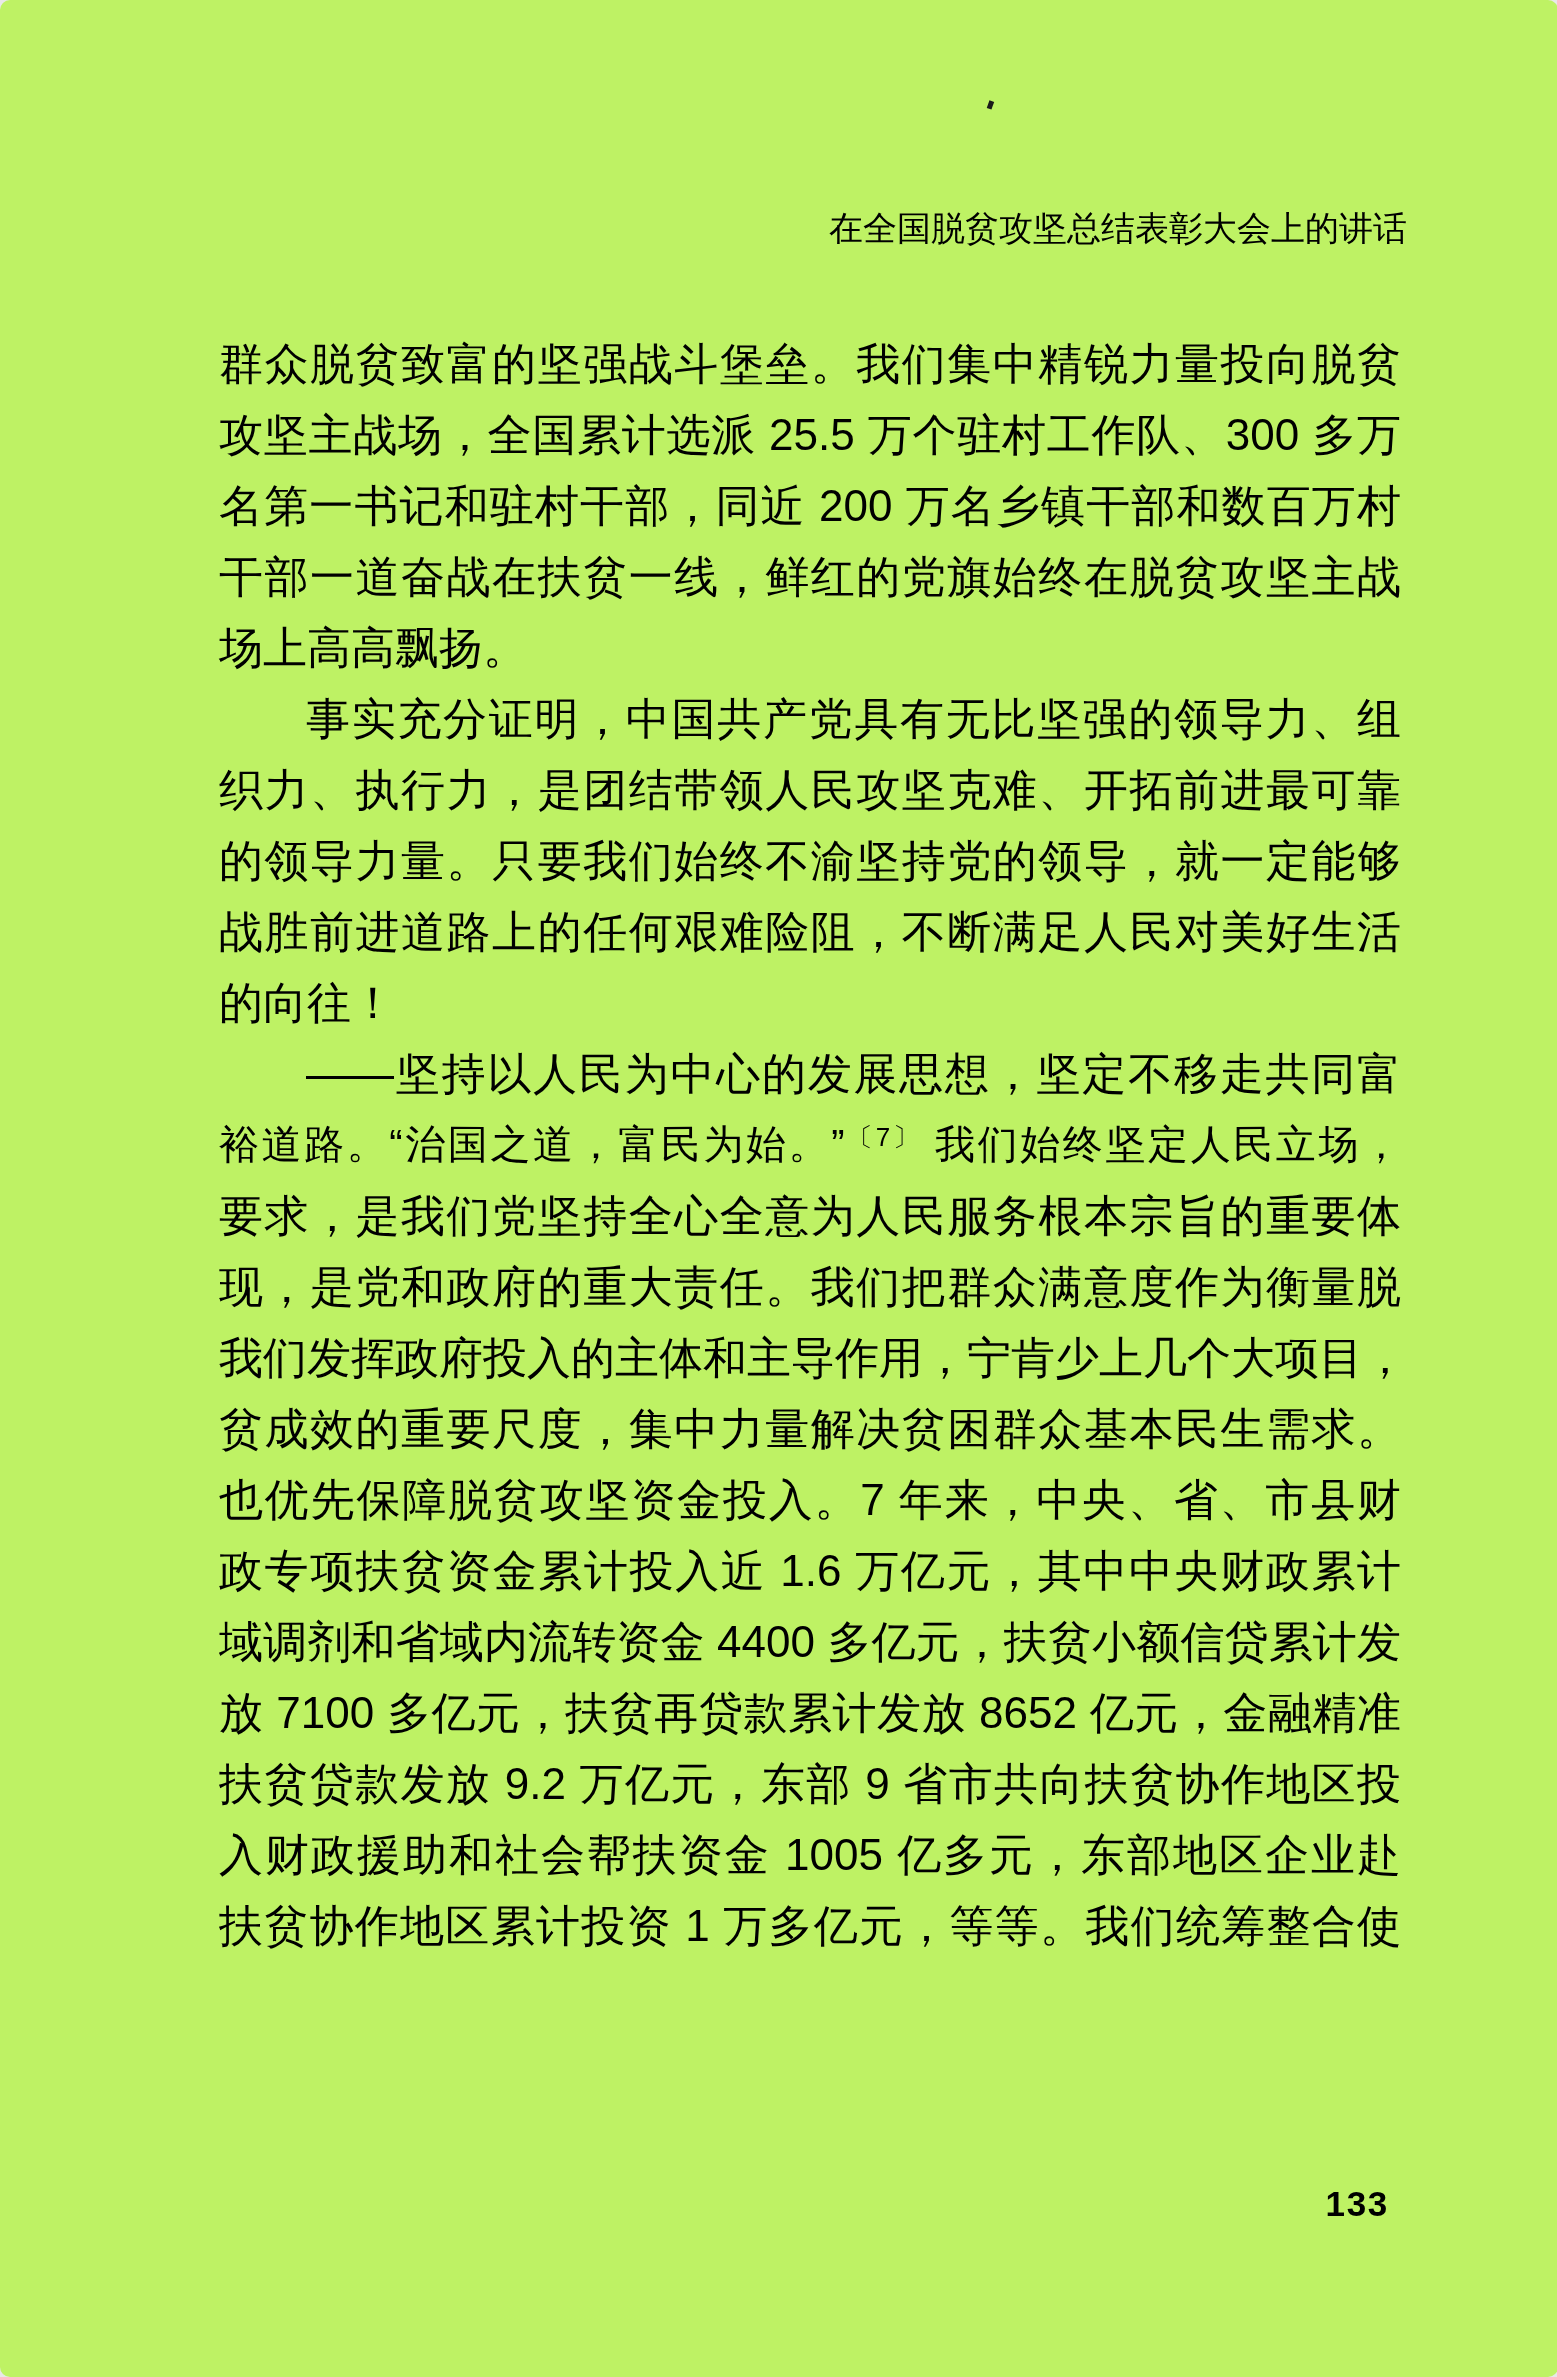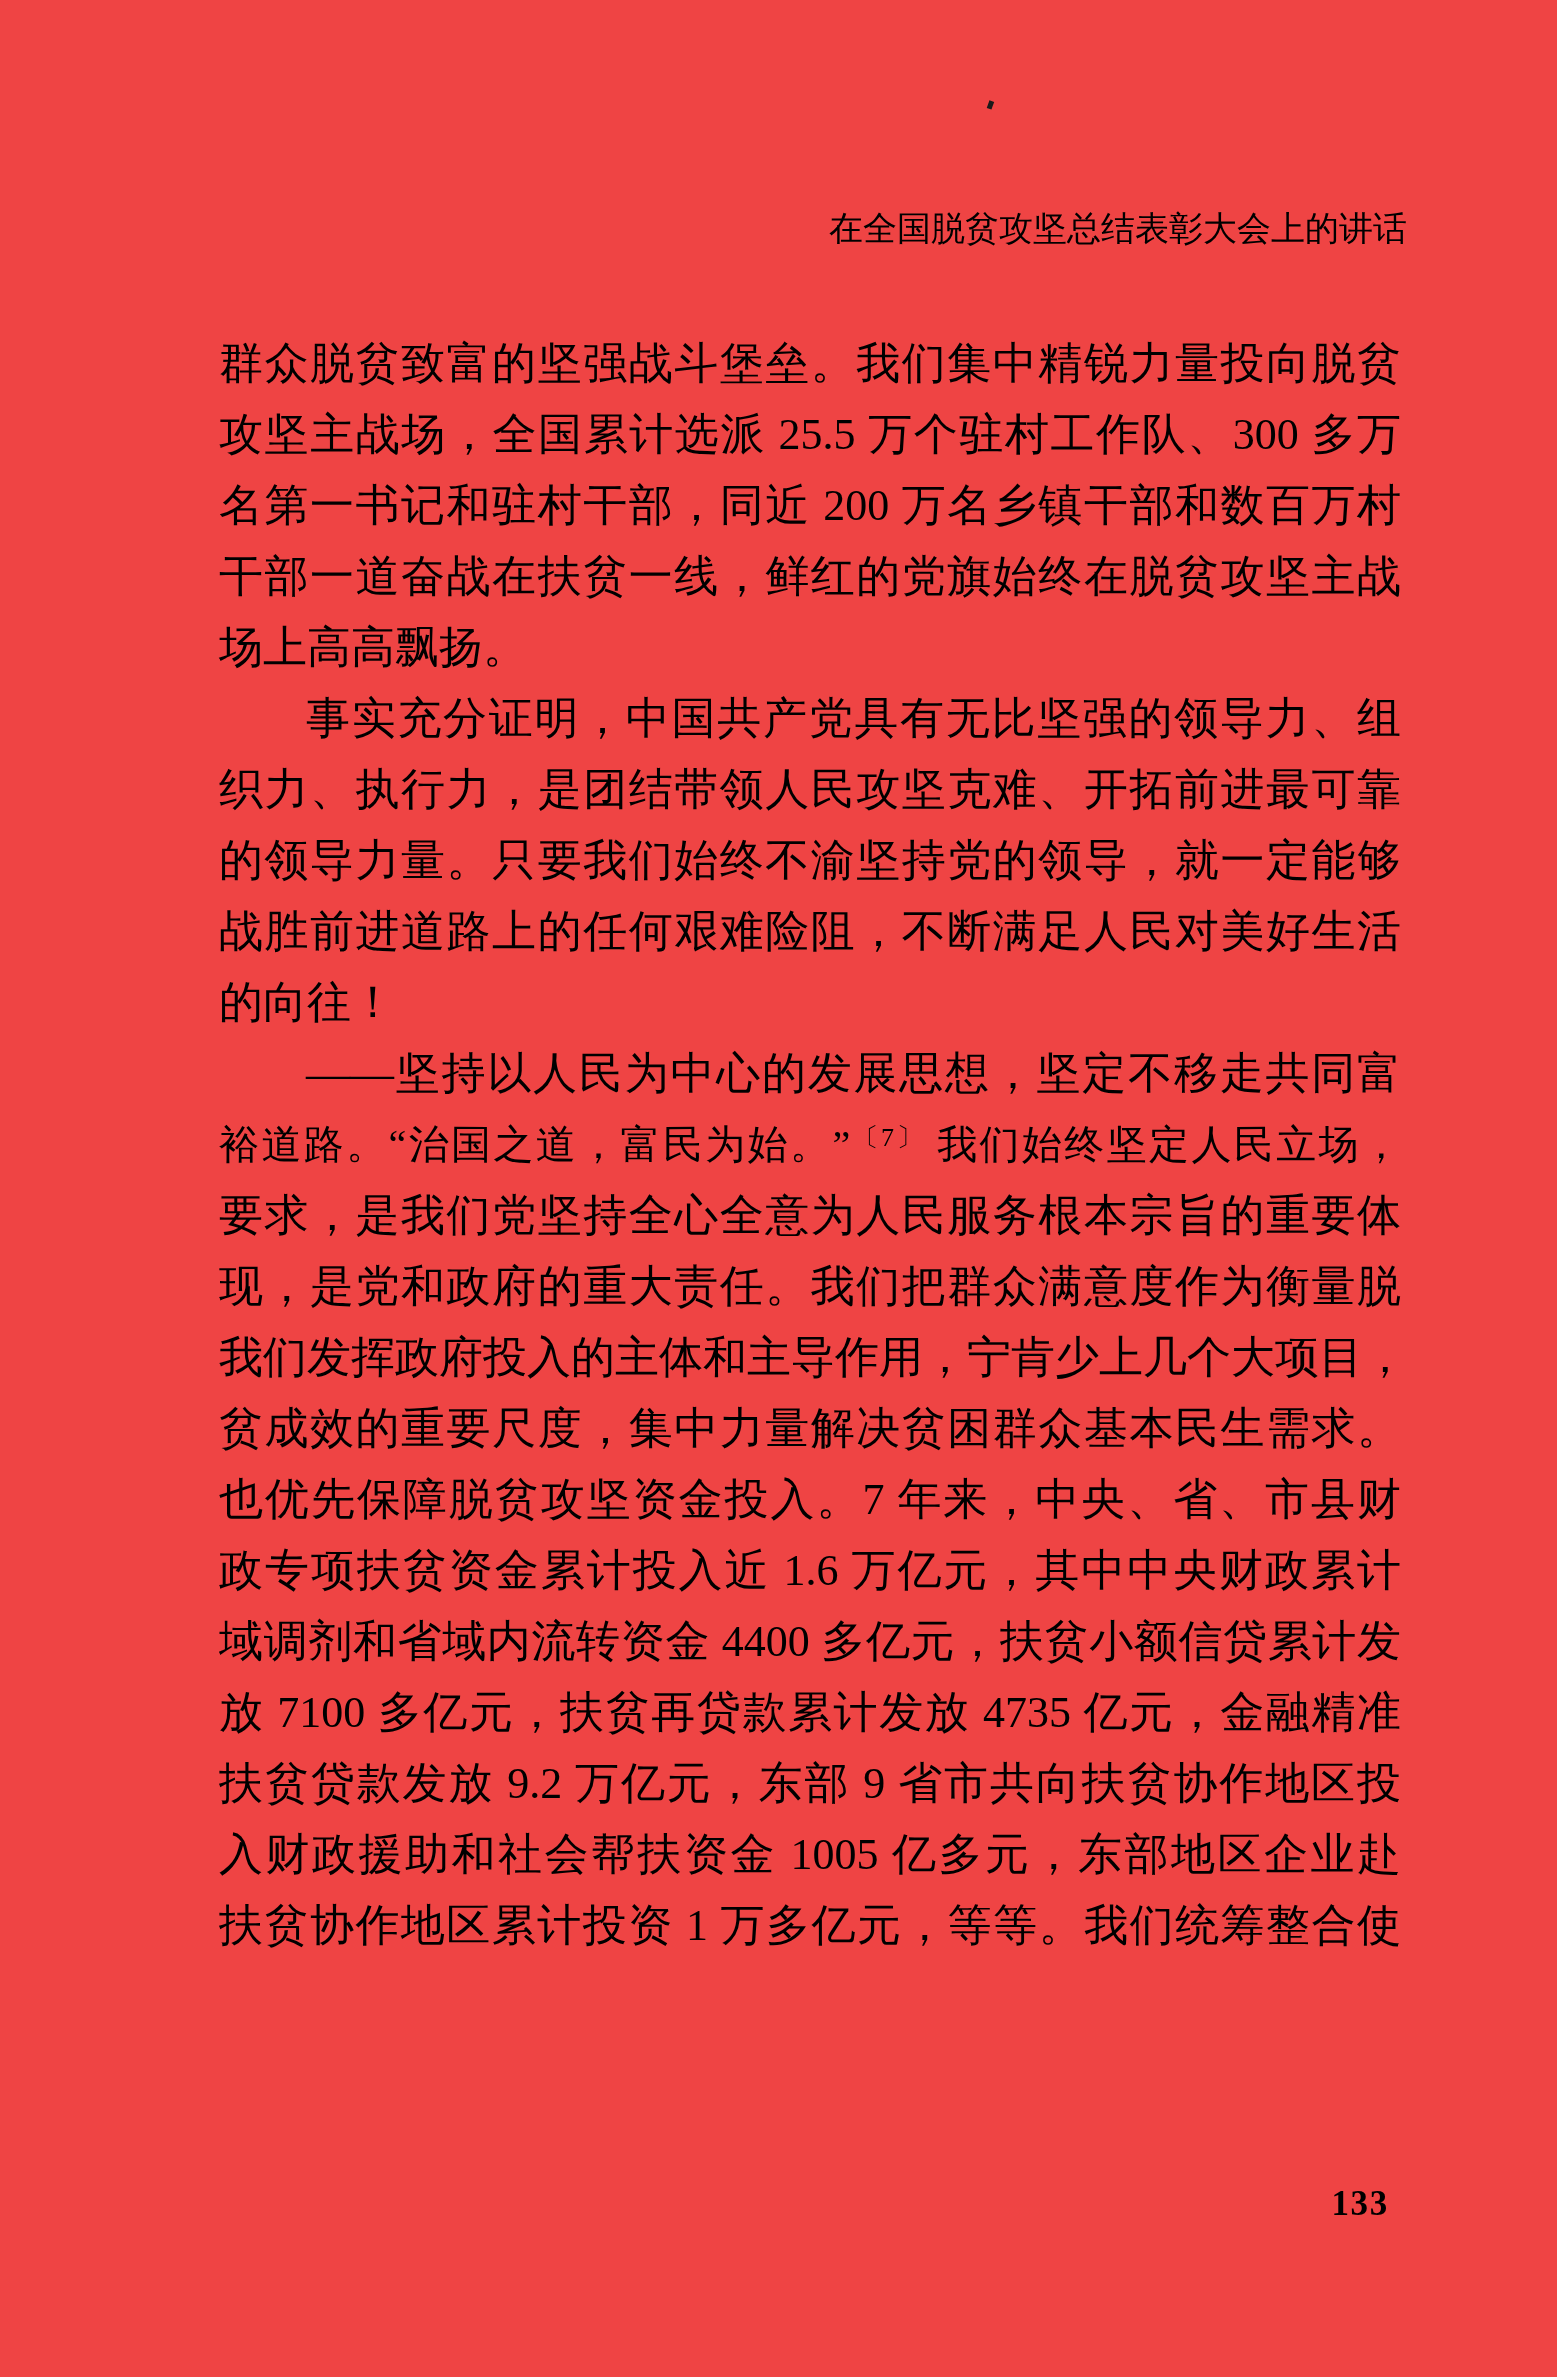--- a/index.html
+++ b/index.html
@@ -4,24 +4,25 @@
 <style>
   html, body {
     margin: 0;
     padding: 0;
     background: #e8e8e8;
   }
   .page {
     position: relative;
     width: 1558px;
     height: 2377px;
-    background: #ef4444;
-    font-family: Liberation Serif, serif;
+    background: #bef264;
+    font-family: Liberation Sans, sans-serif;
     color: #000000;
     overflow: hidden;
+    border-radius: 10px;
   }
   .running-header {
     position: absolute;
     top: 208px;
     right: 151px;
     font-size: 34px;
     line-height: 41px;
     letter-spacing: 0px;
     white-space: nowrap;
     color: #000;
@@ -95,20 +96,20 @@
       <div class="line end">的向往！</div>
       <div class="line indent">——坚持以人民为中心的发展思想，坚定不移走共同富</div>
       <div class="line tight"><span>裕道路。“治国之道，富民为始。”</span><sup class="fnref">〔7〕</sup><span> 我们始终坚定人民立场，</span></div>
       <div class="line">要求，是我们党坚持全心全意为人民服务根本宗旨的重要体</div>
       <div class="line">现，是党和政府的重大责任。我们把群众满意度作为衡量脱</div>
       <div class="line">我们发挥政府投入的主体和主导作用，宁肯少上几个大项目，</div>
       <div class="line">贫成效的重要尺度，集中力量解决贫困群众基本民生需求。</div>
       <div class="line">也优先保障脱贫攻坚资金投入。7 年来，中央、省、市县财</div>
       <div class="line">政专项扶贫资金累计投入近 1.6 万亿元，其中中央财政累计</div>
       <div class="line">域调剂和省域内流转资金 4400 多亿元，扶贫小额信贷累计发</div>
-      <div class="line">放 7100 多亿元，扶贫再贷款累计发放 4735 亿元，金融精准</div>
+      <div class="line">放 7100 多亿元，扶贫再贷款累计发放 8652 亿元，金融精准</div>
       <div class="line">扶贫贷款发放 9.2 万亿元，东部 9 省市共向扶贫协作地区投</div>
       <div class="line">入财政援助和社会帮扶资金 1005 亿多元，东部地区企业赴</div>
       <div class="line">扶贫协作地区累计投资 1 万多亿元，等等。我们统筹整合使</div>
     </div>
   <div class="page-number">133</div>
 </div>
 
 
 </body></html>

